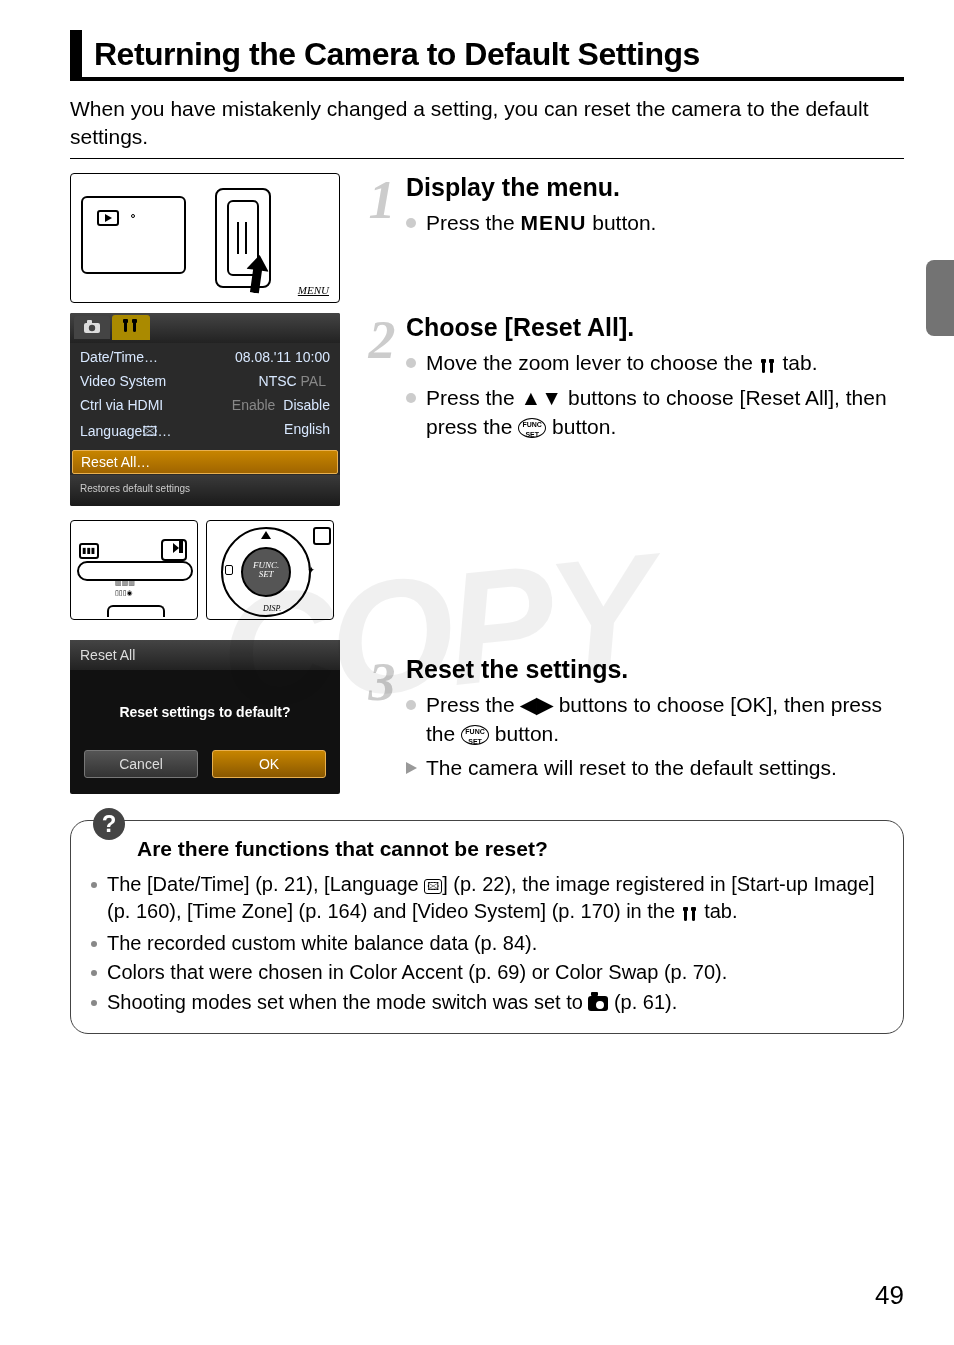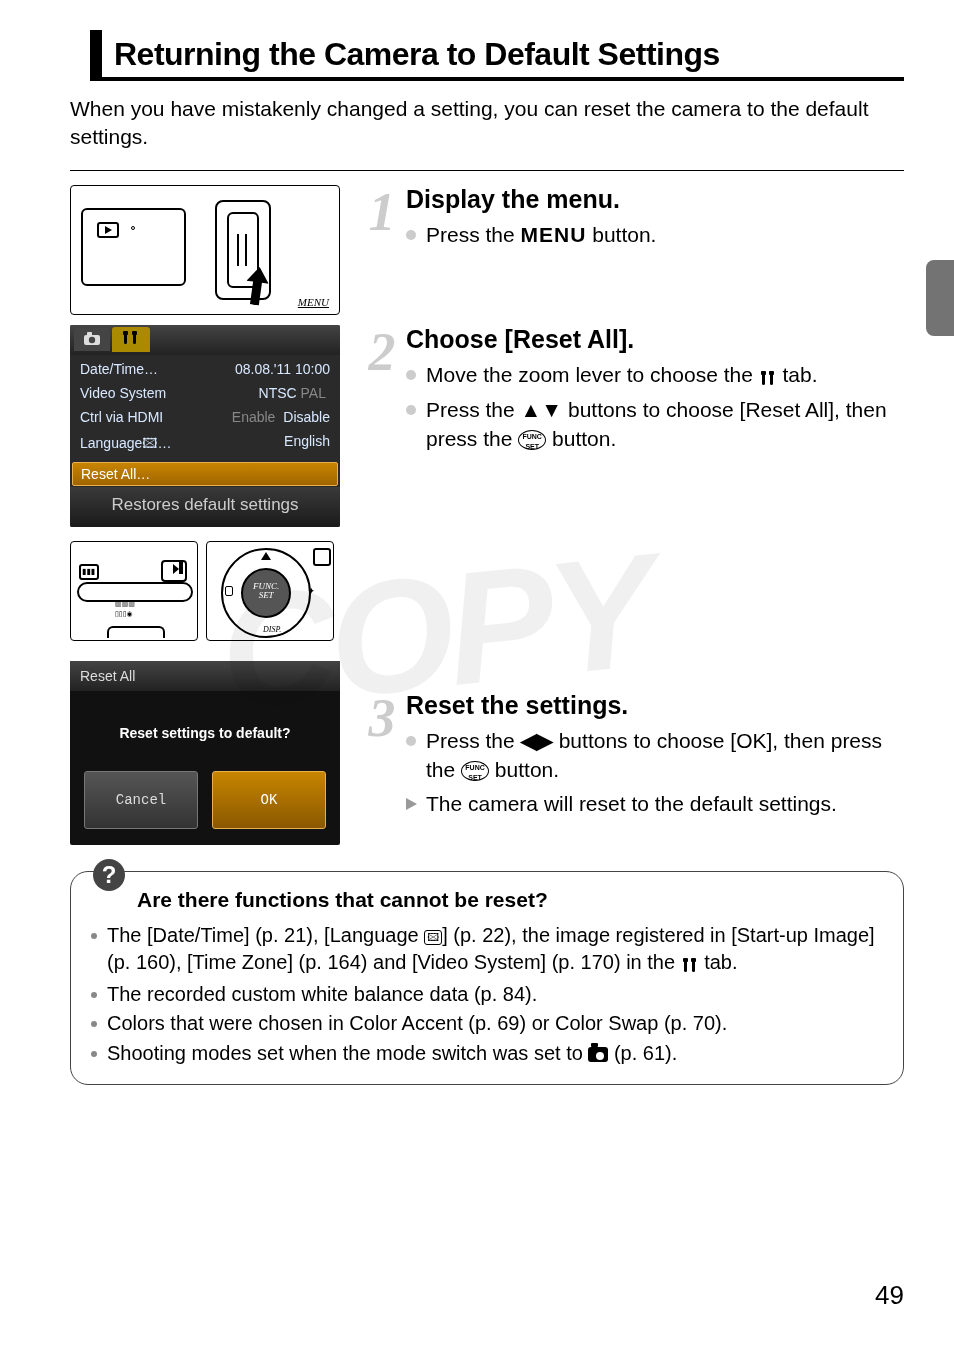--- a/index.html
+++ b/index.html
@@ -10,32 +10,31 @@
     font-family: Arial, Helvetica, sans-serif;
     color: #000;
     position: relative;
     padding: 30px 50px 40px 70px;
   }
   .title-bar {
     border-left: 12px solid #000;
     border-bottom: 4px solid #000;
     padding: 6px 8px 4px 12px;
     margin-bottom: 14px;
-    margin-left: 20px;
   }
   .title-bar h1 {
     font-size: 32px;
     font-weight: 900;
     letter-spacing: -0.5px;
   }
   .intro {
     font-size: 21px;
     line-height: 1.35;
     margin-bottom: 6px;
-    padding-bottom: 18px;
+    padding-bottom: 6px;
     border-bottom: 1px solid #000;
   }
   .steps { margin-top: 14px; }
   .step-row {
     display: flex;
     align-items: flex-start;
     gap: 24px;
     margin-bottom: 10px;
   }
   .left-col { width: 270px; flex: 0 0 270px; }
@@ -177,23 +176,22 @@
     color:#fff;
     border:1px solid #e8b050;
     border-radius:2px;
     margin:1px 2px;
     padding: 3px 8px;
     text-align: center;
   }
   .menu-footer {
     background: linear-gradient(#3a3a3a,#1a1a1a);
     color:#ccc;
-    font-size:17px;
+    font-size:10px;
     padding: 8px 10px 12px 10px;
-    text-align: center;
   }
 
   
   .mini-row { display:flex; gap:8px; }
   .mini-box {
     border:1.5px solid #000; border-radius:4px;
     width:128px; height:100px; position:relative; overflow:hidden;
   }
   .mini-box .circ { position:absolute; border:2px solid #000; border-radius:50%; }
   .mini-box .func-label {
@@ -215,21 +213,21 @@
     text-align:center; color:#fff;
     padding: 34px 10px 30px 10px;
     font-size:14px;
     font-weight:bold;
   }
   .dlg-btns { display:flex; justify-content:space-around; padding: 0 14px 6px 14px; gap:14px;}
   .dlg-btn {
     flex:1; text-align:center;
     background:linear-gradient(#555,#333);
     border:1px solid #777; border-radius:3px;
-    padding:20px 0; color:#ddd; font-size:14px;font-family:Liberation Mono, monospace;
+    padding:5px 0; color:#ddd; font-size:14px;
   }
   .dlg-btn.ok {
     background:linear-gradient(#c78500,#8a5800);
     border:1px solid #e8b050; color:#fff;
   }
 
   
   .tip-box {
     border: 1px solid #444;
     border-radius: 18px;

